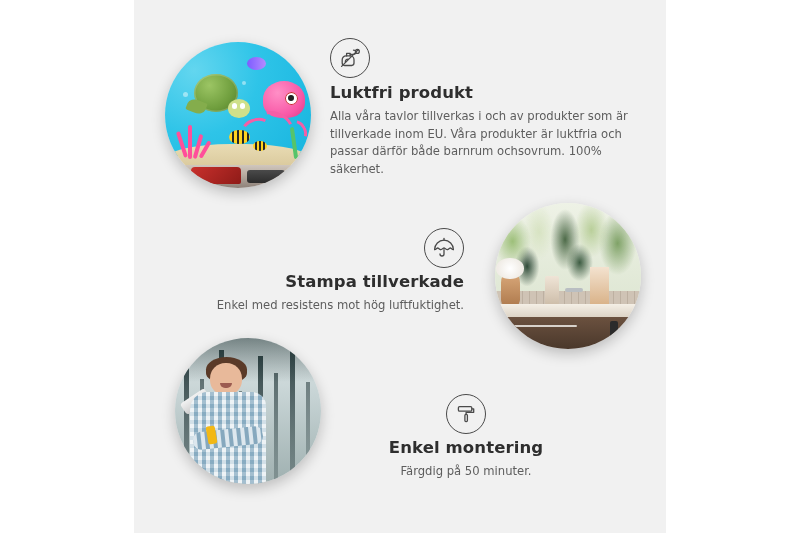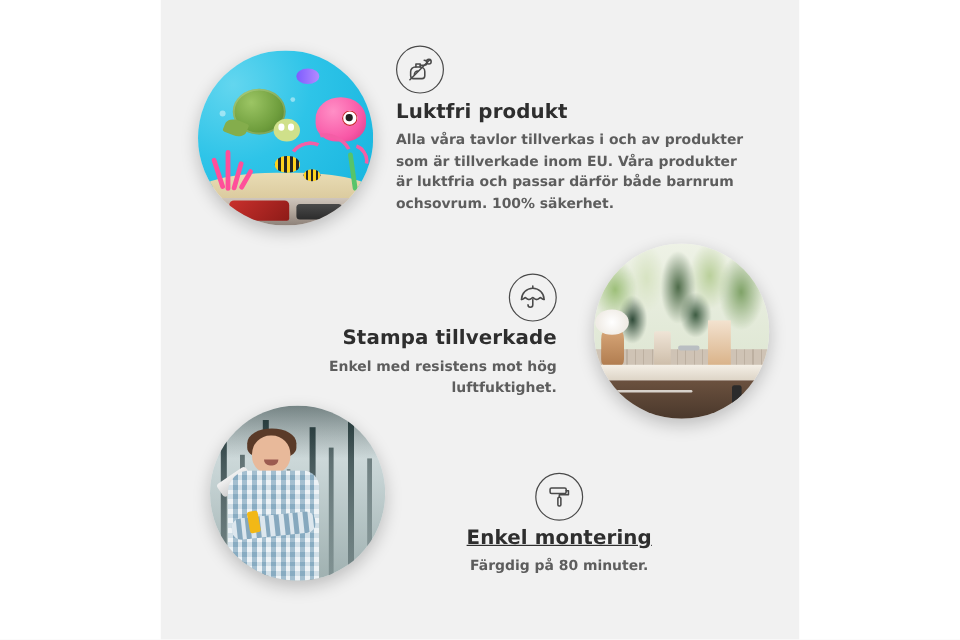--- a/index.html
+++ b/index.html
@@ -253,36 +253,36 @@
     width:40px; height:40px; border:1.6px solid #4a4a4a; border-radius:50%;
     display:flex; align-items:center; justify-content:center;
   }
   .icon-circle svg { display:block; }
 
   h3.feature-title {
     font-size:16.5px; font-weight:700; color:#2e2e2e; letter-spacing:.1px;
     margin:6px 0 5px 0; line-height:1.15;
   }
   p.feature-body {
-    font-size:11.6px; font-weight:700; color:#5d5d5d; line-height:1.52;
+    font-size:11.6px; font-weight:400; color:#5d5d5d; line-height:1.52;
   }
 
   
   #feature-odour { left:196px; top:38px; width:300px; text-align:left; }
   #feature-odour .icon-circle { margin:0 0 4px 0; }
 
   
   #feature-water { left:60px; top:228px; width:270px; text-align:right; }
   #feature-water .icon-wrap { display:flex; justify-content:flex-end; }
   #feature-water h3.feature-title { margin-top:5px; }
 
   
   #feature-mount { left:212px; top:394px; width:240px; text-align:center; }
   #feature-mount .icon-wrap { display:flex; justify-content:center; }
-  #feature-mount h3.feature-title { margin-top:5px;text-decoration:underline; }
+  #feature-mount h3.feature-title { margin-top:5px; }
 </style>
 </head>
 <body>
 
 <div id="stage">
   <div id="panel">
 
     <div class="photo" id="photo-sea">
       <div class="inner">
         <div class="sea-water"></div>
@@ -390,17 +390,17 @@
       <div class="icon-wrap">
         <div class="icon-circle">
           <svg width="26" height="26" viewBox="0 0 26 26" fill="none" stroke="#4a4a4a" stroke-width="1.3" stroke-linecap="round" stroke-linejoin="round">
             <rect x="5.4" y="5.6" width="13.4" height="4.6" rx="1.2"></rect>
             <path d="M18.8 7.9h1.9v3.4h-7.6v2.1"></path>
             <rect x="11.9" y="13.4" width="2.5" height="7.2" rx="1"></rect>
           </svg>
         </div>
       </div>
       <h3 class="feature-title">Enkel montering</h3>
-      <p class="feature-body">Färgdig på 80 minuter.</p>
+      <p class="feature-body">Färgdig på 50 minuter.</p>
     </div>
 
   </div>
 </div>
 
 </body></html>

